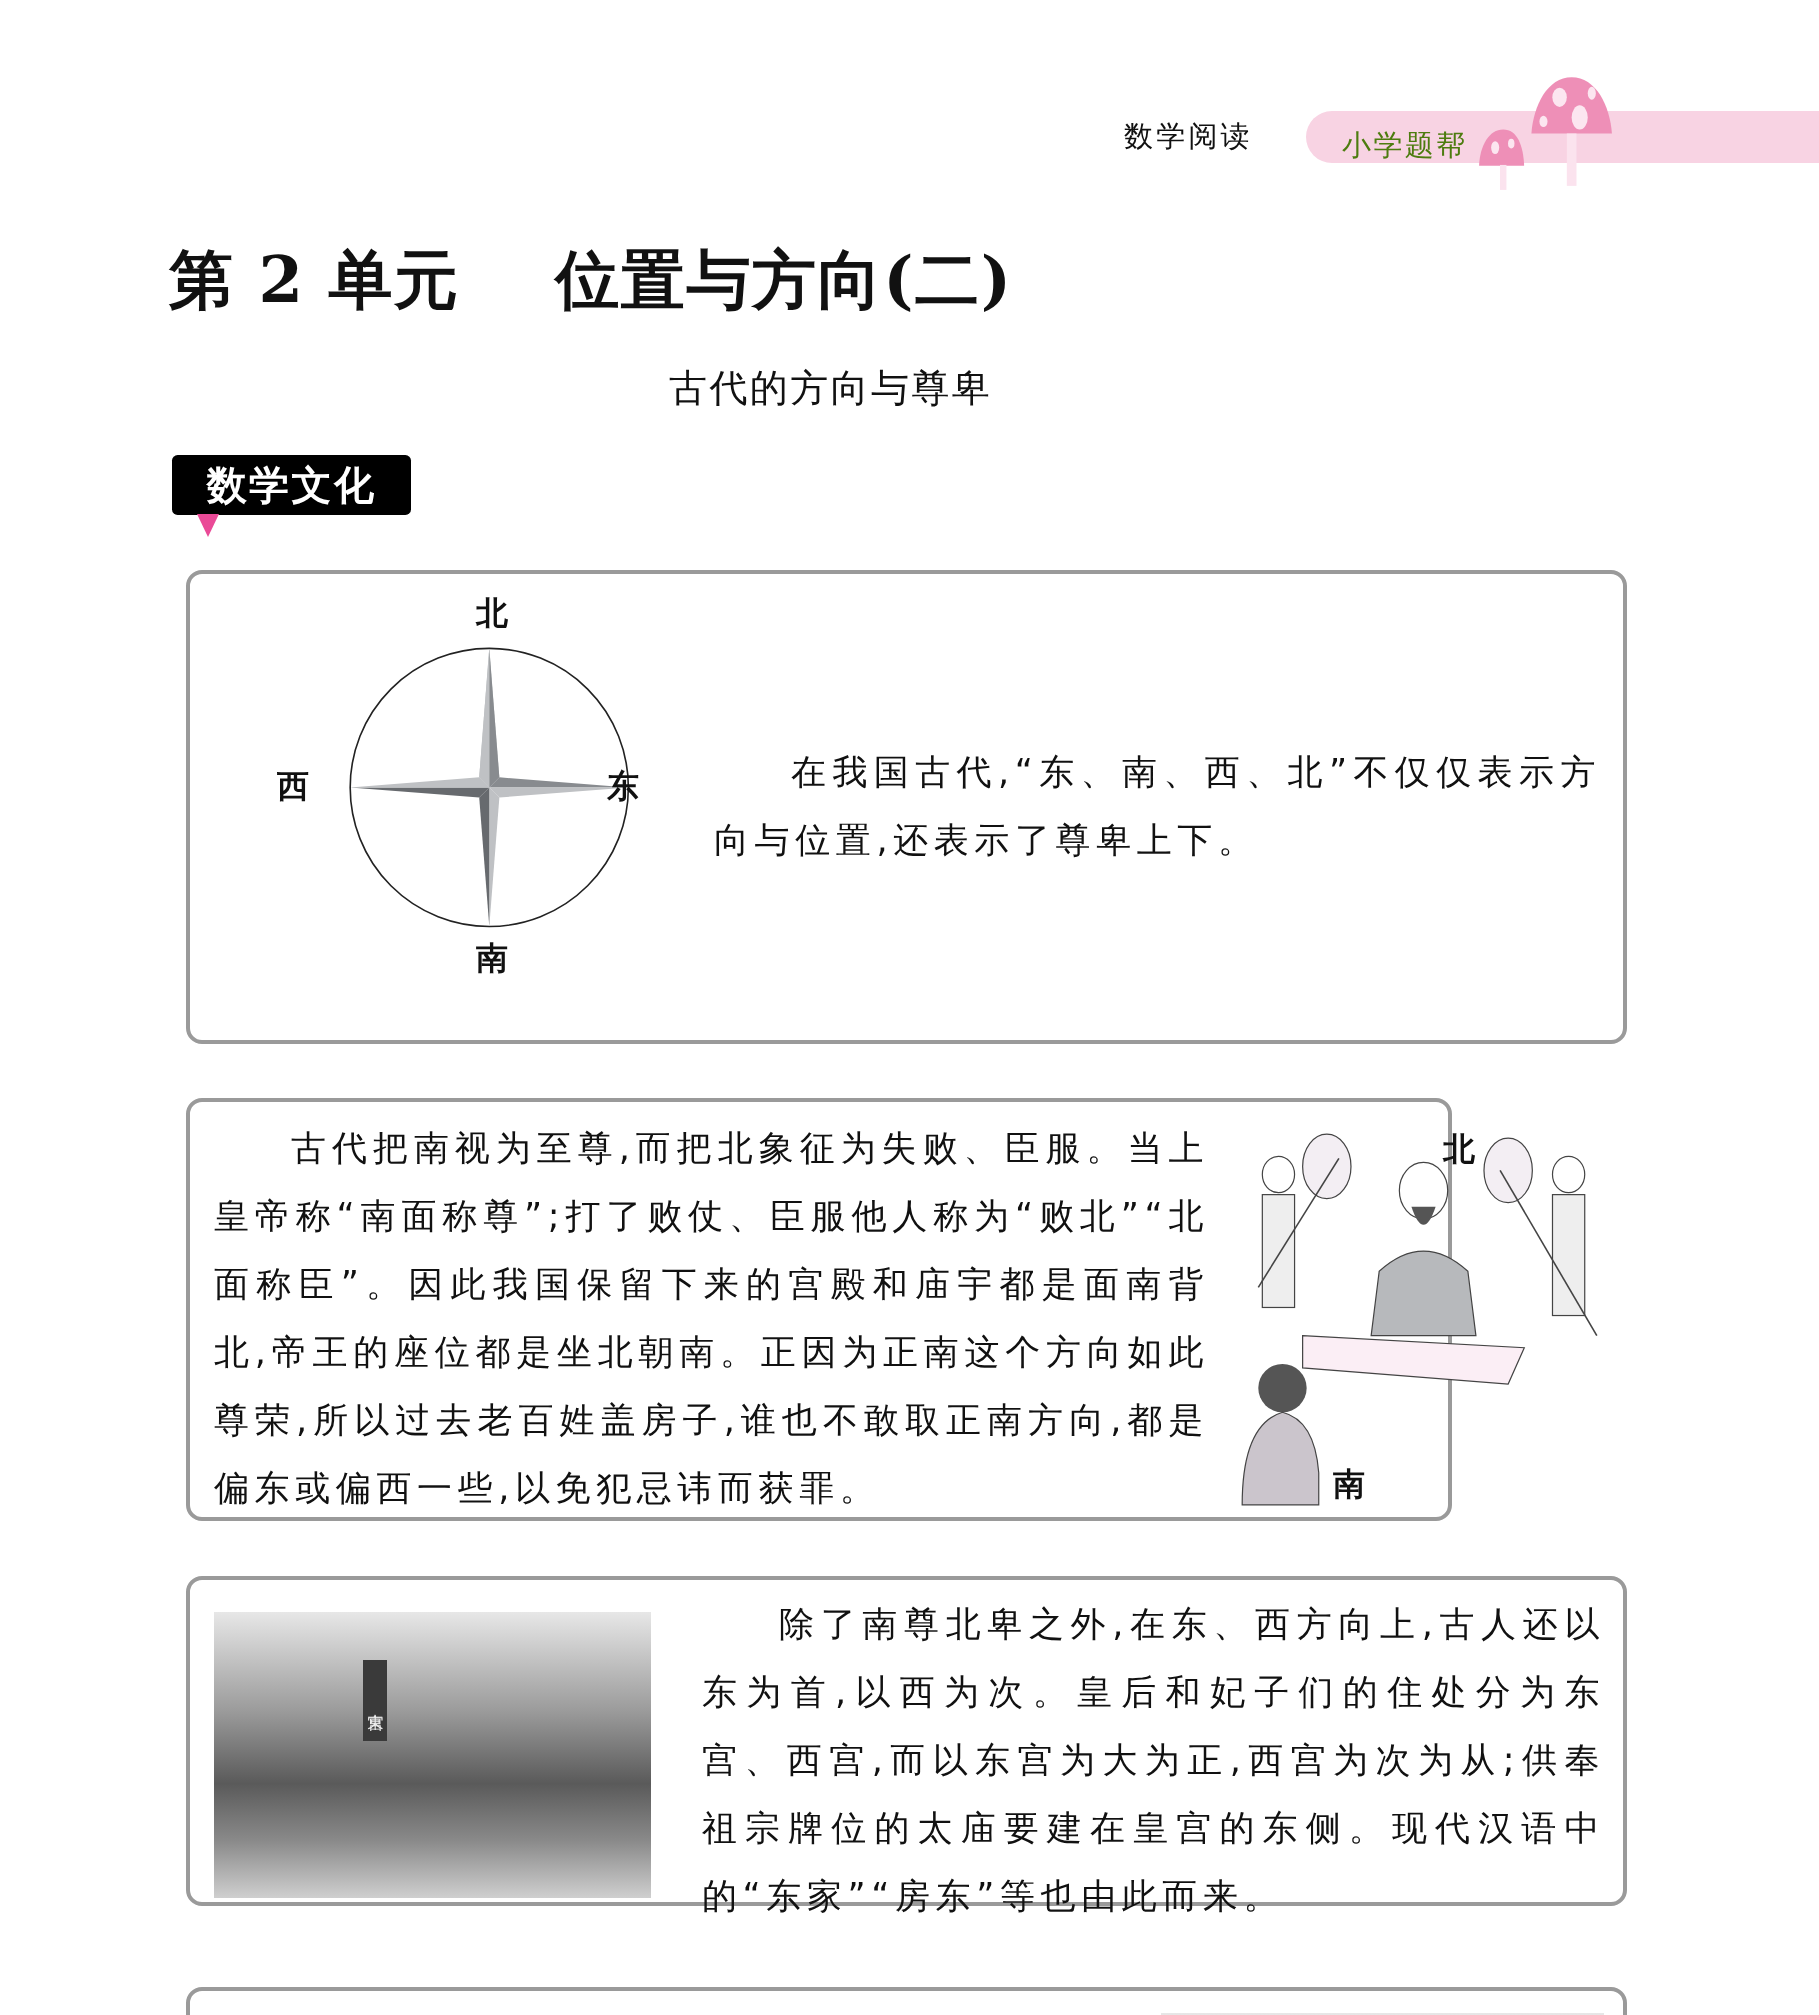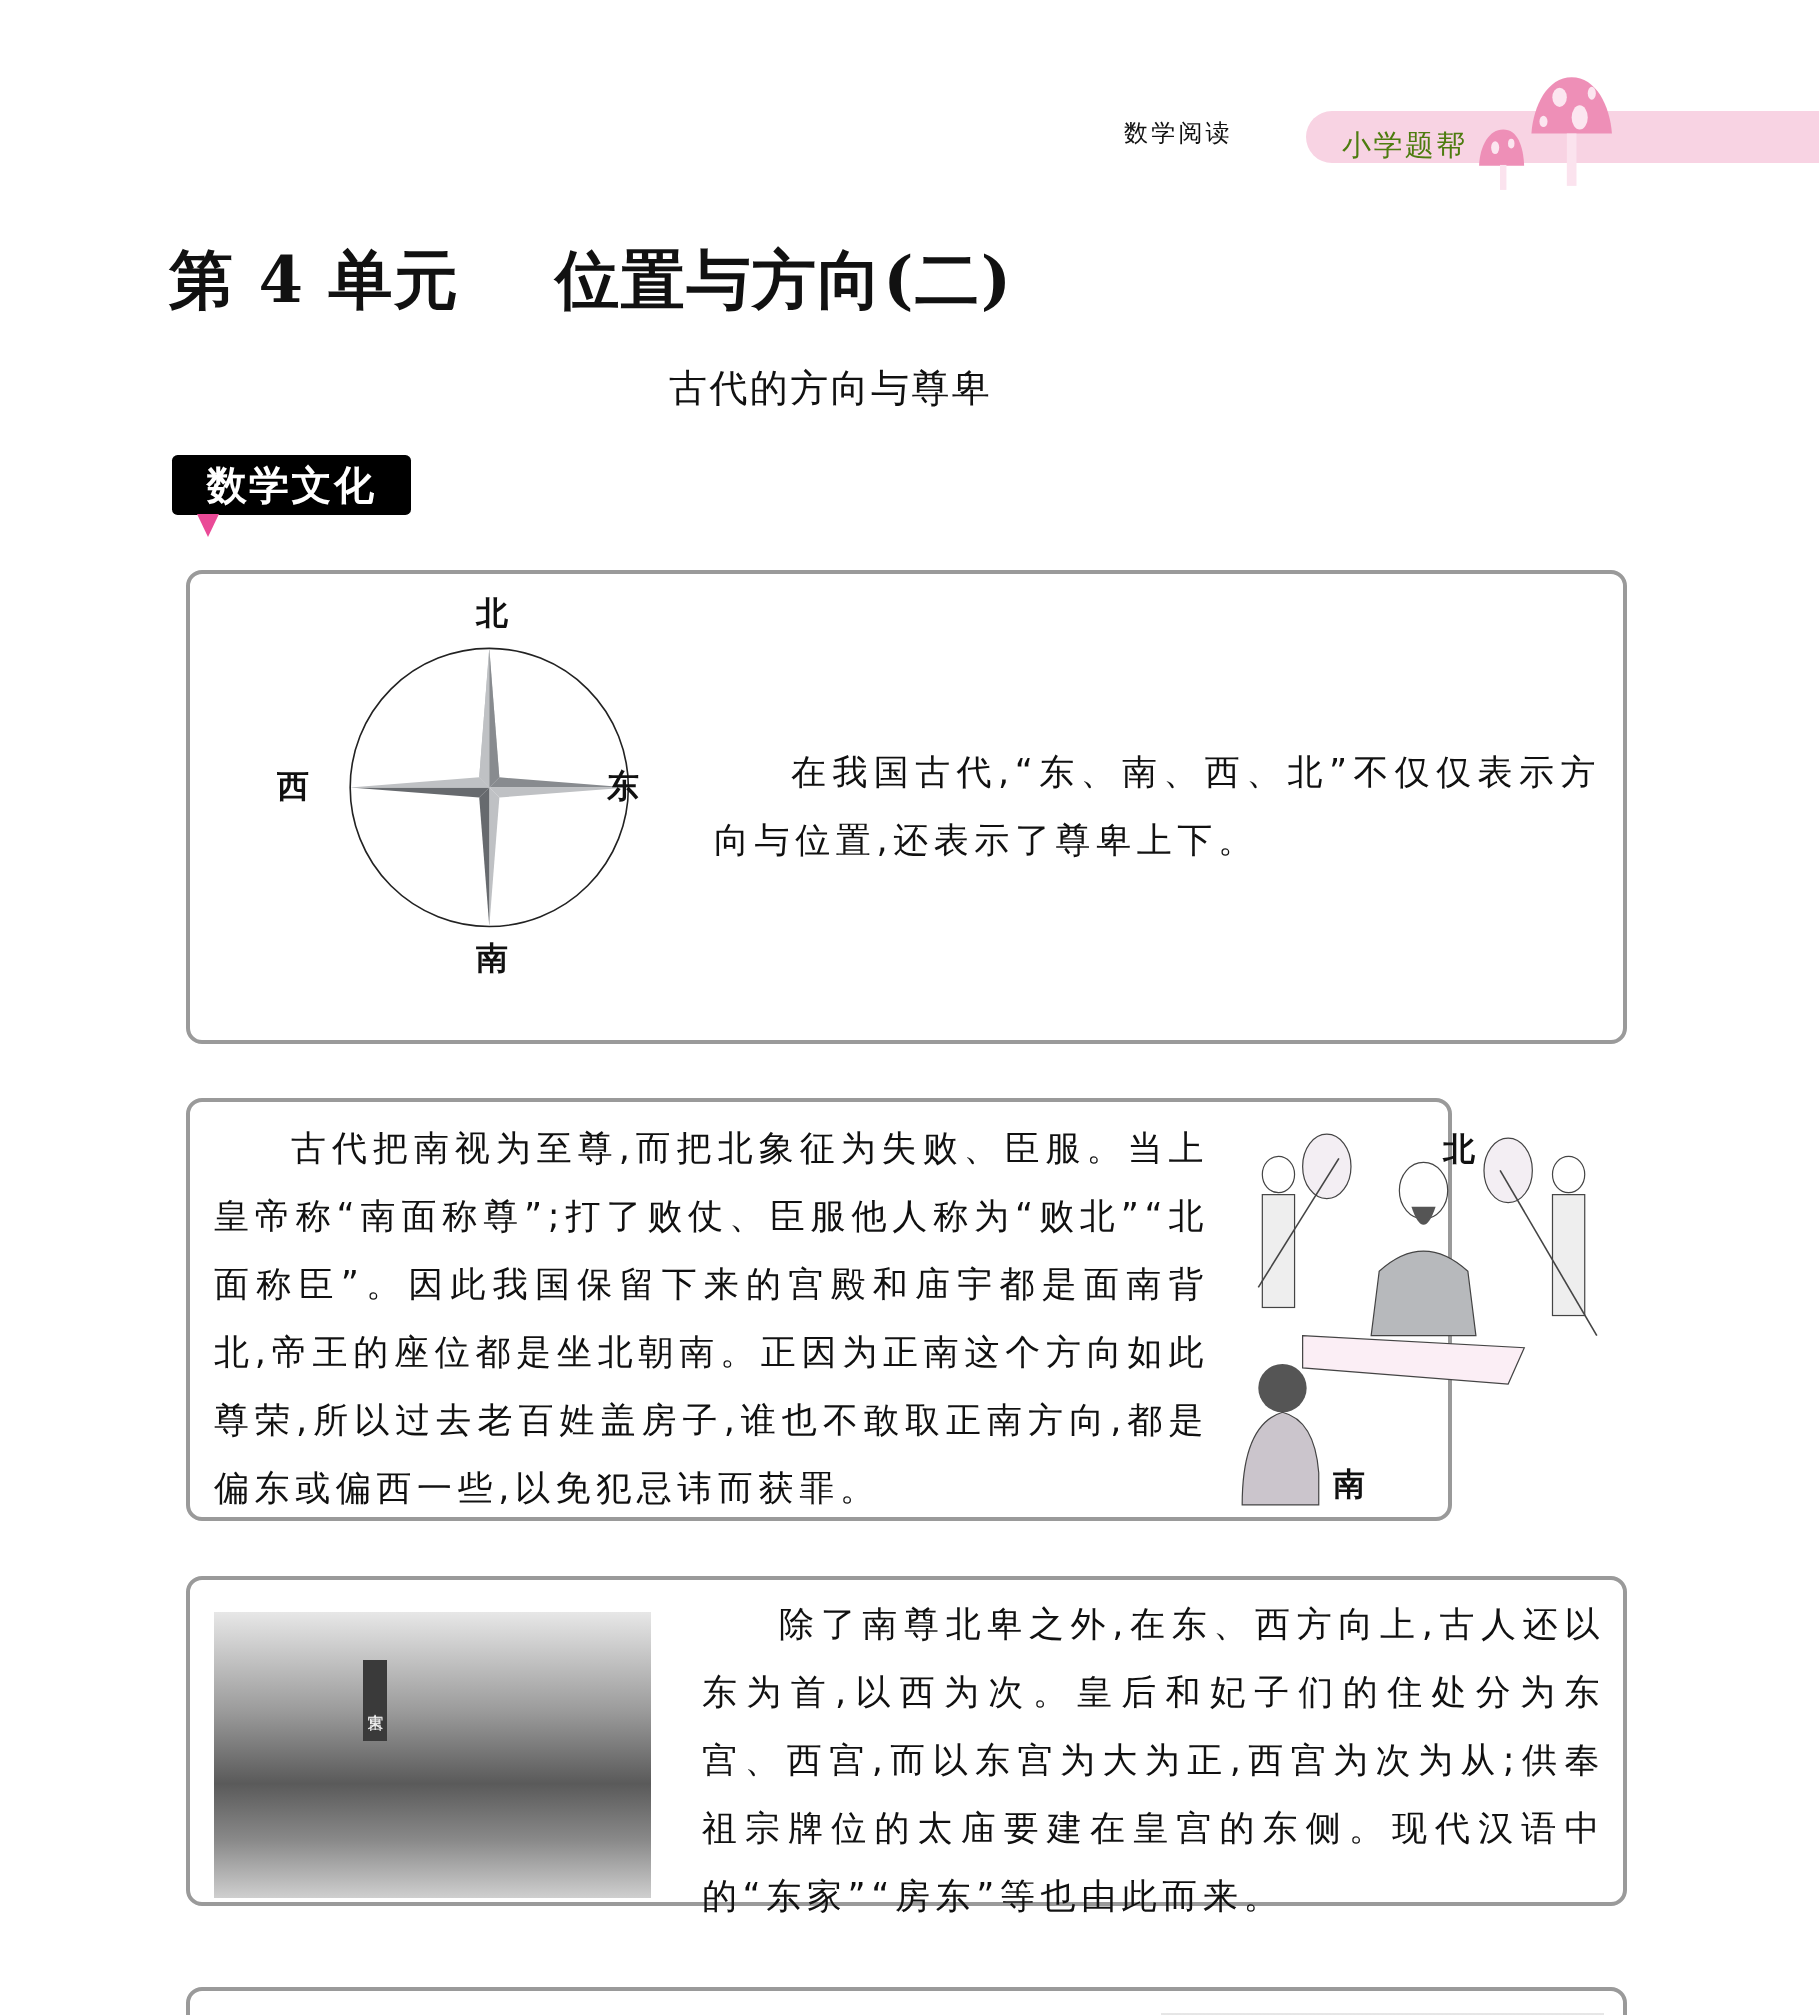--- a/index.html
+++ b/index.html
@@ -3,21 +3,21 @@
 <meta charset="utf-8">
 <style>
   html, body { margin:0; padding:0; background:#ffffff; }
   body {
     width:1820px; height:2532px; position:relative; overflow:hidden;
     font-family:"DejaVu Serif", "Liberation Serif", serif; color:#111;
   }
   .abs { position:absolute; }
 
   
-  .hdr-read { left:1124px; top:117px; font-size:24px; letter-spacing:3.2px; font-family:Liberation Mono, monospace; }
+  .hdr-read { left:1124px; top:117px; font-size:29px; letter-spacing:3.2px; font-family:Liberation Mono, monospace; }
   .hdr-band { left:1306px; top:111px; width:514px; height:52px; background:#f8d3e3; border-radius:26px 0 0 26px; }
   .hdr-brand { left:1342px; top:126px; font-size:29px; letter-spacing:2.4px; font-family:"DejaVu Sans", sans-serif; color:#4d7c0f;text-align:center; }
 
   .unit-title { left:169px; top:237px; font-size:64px; font-weight:bold; letter-spacing:1.6px; font-family:"DejaVu Serif", serif; white-space:pre; }
   .sub-title { left:669px; top:363px; font-size:38px; font-family:"DejaVu Sans", sans-serif; letter-spacing:2.4px; }
 
   .badge { left:172px; top:455px; width:239px; height:60px; background:#000000; border-radius:5.6px; color:#fff;
            font-size:40px; font-family:"DejaVu Sans", sans-serif; font-weight:bold; display:flex; align-items:center; justify-content:center; letter-spacing:2.4px;}
   .badge-tail { left:197px; top:514px; width:0; height:0; border-left:11.3px solid transparent; border-right:11.3px solid transparent; border-top:23.4px solid #ea4a97; }
 
@@ -42,21 +42,21 @@
   <ellipse cx="220" cy="70" rx="18" ry="24" fill="#fce6f0"></ellipse>
   <ellipse cx="270" cy="120" rx="20" ry="30" fill="#fce6f0"></ellipse>
   <ellipse cx="300" cy="60" rx="10" ry="16" fill="#fce6f0"></ellipse>
   <ellipse cx="180" cy="130" rx="10" ry="14" fill="#fce6f0"></ellipse>
   <path d="M80 150 C115 150 130 190 132 240 L20 240 C22 190 45 150 80 150Z" fill="#ee8fb7"></path>
   <rect x="72" y="238" width="16" height="62" fill="#fbe3ee"></rect>
   <ellipse cx="60" cy="195" rx="10" ry="16" fill="#fce6f0"></ellipse>
   <ellipse cx="100" cy="185" rx="8" ry="12" fill="#fce6f0"></ellipse>
 </svg>
 
-<div class="abs unit-title">第 4 单元    位置与方向(二)</div>
+<div class="abs unit-title">第 2 单元    位置与方向(二)</div>
 <div class="abs sub-title">古代的方向与尊卑</div>
 
 <div class="abs badge">数学文化</div>
 <div class="abs badge-tail"></div>
 
 <div class="abs box" style="left:186px;top:570px;width:1441px;height:474px;">
   <svg class="abs" style="left:121px;top:32px" width="363" height="383" viewBox="0 0 900 950">
     <circle cx="442" cy="450" r="345" fill="none" stroke="#222" stroke-width="4"></circle>
     <polygon points="442,105 467,425 442,450" fill="#bfc1c4"></polygon>
     <polygon points="442,105 417,425 442,450" fill="#bfc1c4"></polygon>

